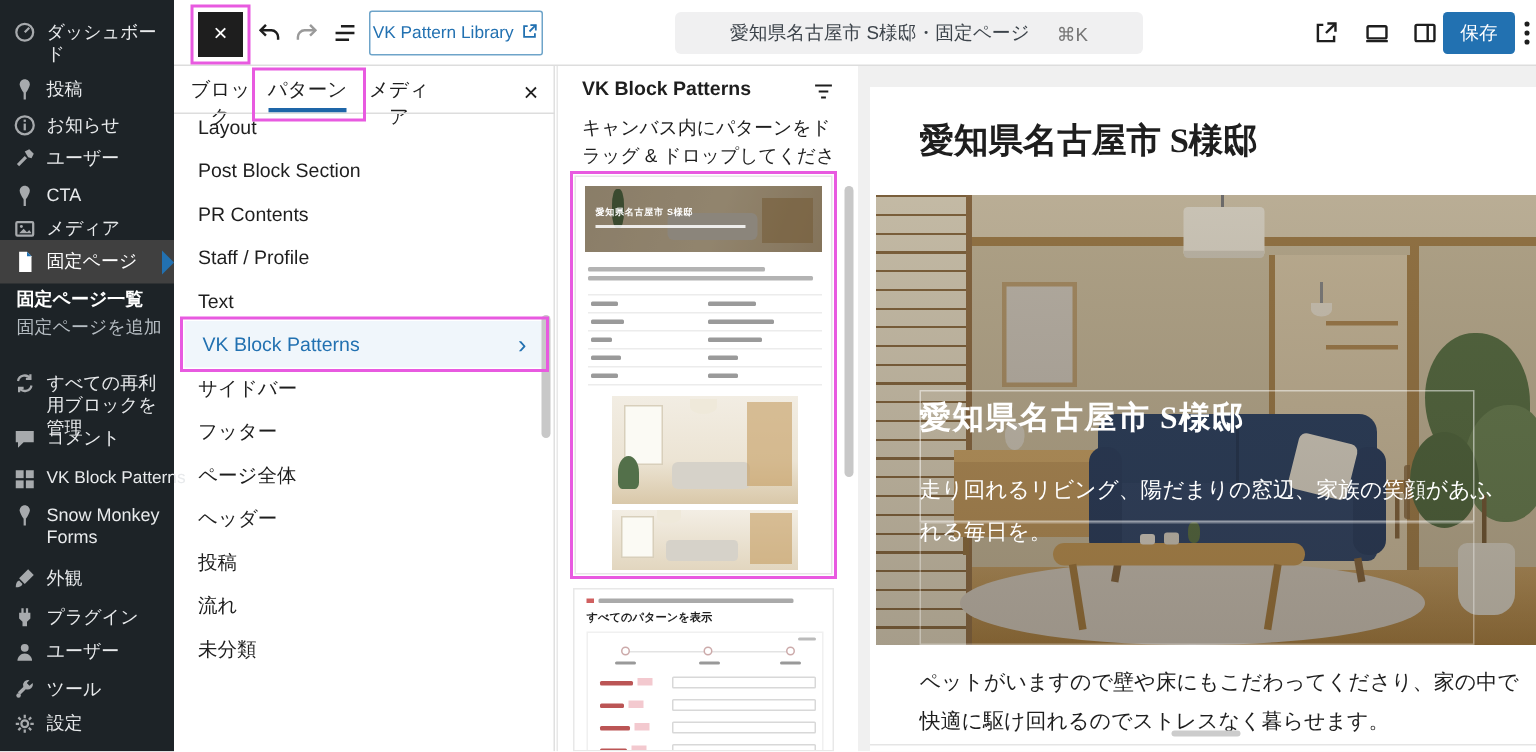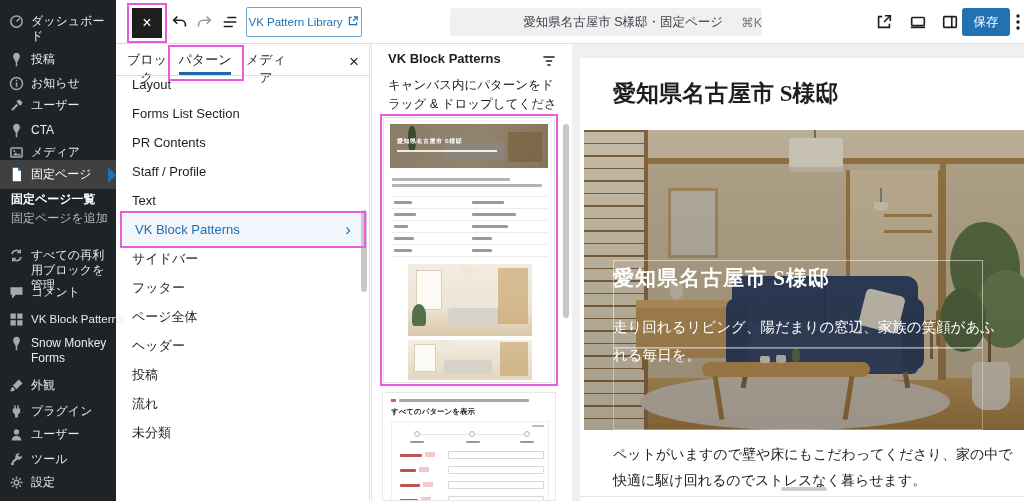--- a/index.html
+++ b/index.html
@@ -17,21 +17,21 @@
   .sidebar{left:0;top:0;width:116px;height:501px;background:#1d2327;z-index:6}
   .srow{position:absolute;left:0;width:116px;display:flex;align-items:flex-start;gap:7px;padding:3px 4px 3px 9px;color:#e8eaec;font-size:12px;line-height:1.25;cursor:pointer}
   .srow .ic{width:15px;height:15px;flex:0 0 15px;color:#a7aaad;margin-top:0}
   .srow.sel{background:#404040;color:#fff}
   .srow.sel .ic{color:#fff}
   .srow.sel::after{content:"";position:absolute;right:-8px;top:50%;margin-top:-8px;border:8px solid transparent;border-left-color:#2271b1}
   .sub{position:absolute;left:11px;width:100px;font-size:12px;color:#b5bcc2;cursor:pointer}
   .sub.cur{color:#fff;font-weight:bold}
   
   .iconbtn{display:flex;align-items:center;justify-content:center;color:#1e1e1e;cursor:pointer}
-  .pill{background:#f0f0f1;border-radius:4px;display:flex;align-items:center;justify-content:flex-end;gap:18px;color:#3c434a;font-size:12.5px}
+  .pill{background:#f0f0f1;border-radius:4px;display:flex;align-items:center;justify-content:center;gap:18px;color:#3c434a;font-size:12.5px}
   .savebtn{background:#2271b1;color:#fff;border-radius:3px;display:flex;align-items:center;justify-content:center;font-size:12.5px;cursor:pointer}
   .outline-pink{border:2px solid #e85ae0;pointer-events:none;z-index:9}
   
   .tab{font-size:13px;color:#1e1e1e;text-align:center;cursor:pointer}
   .lrow{position:absolute;left:132px;font-size:13px;color:#1e1e1e;cursor:pointer}
   .vkrow{background:#f0f6fb;color:#2271b1;display:flex;align-items:center;justify-content:space-between;padding:0 12px;font-size:13px;cursor:pointer}
   .showall{border:1px solid #a5c3dc;border-radius:2px;color:#2271b1;display:flex;align-items:center;justify-content:center;font-size:13px;cursor:pointer;background:#fff}
   .thumbbar{background:#c8c8c8;border-radius:3px}
   
   .bar{position:absolute;background:#9a9a9a;height:2.5px;border-radius:1px}
@@ -237,21 +237,21 @@
 
   <div class="ab tab" style="left:124px;top:51px;width:46px">ブロック</div>
   <div class="ab tab" style="left:176px;top:51px;width:58px">パターン</div>
   <div class="ab tab" style="left:240px;top:51px;width:52px">メディア</div>
   <div class="ab" style="left:179px;top:72px;width:52px;height:3px;background:#1e66a8"></div>
   <div class="ab" style="left:116px;top:75px;width:254px;height:1px;background:#ddd"></div>
   <div class="ab outline-pink" style="left:168px;top:45px;width:76px;height:36px"></div>
   <div class="ab iconbtn" style="left:344px;top:52px;width:20px;height:20px;font-size:17px;color:#1e1e1e">×</div>
 
   <div class="lrow" style="top:77px">Layout</div>
-  <div class="lrow" style="top:106px">Forms List Section</div>
+  <div class="lrow" style="top:106px">Post Block Section</div>
   <div class="lrow" style="top:135px">PR Contents</div>
   <div class="lrow" style="top:164px">Staff / Profile</div>
   <div class="lrow" style="top:193px">Text</div>
 
   <div class="ab vkrow" style="left:123px;top:214px;width:240px;height:31px">
     <span>VK Block Patterns</span>
     <span style="font-size:17px">›</span>
   </div>
   <div class="ab outline-pink" style="left:120px;top:211px;width:246px;height:37px"></div>
 

